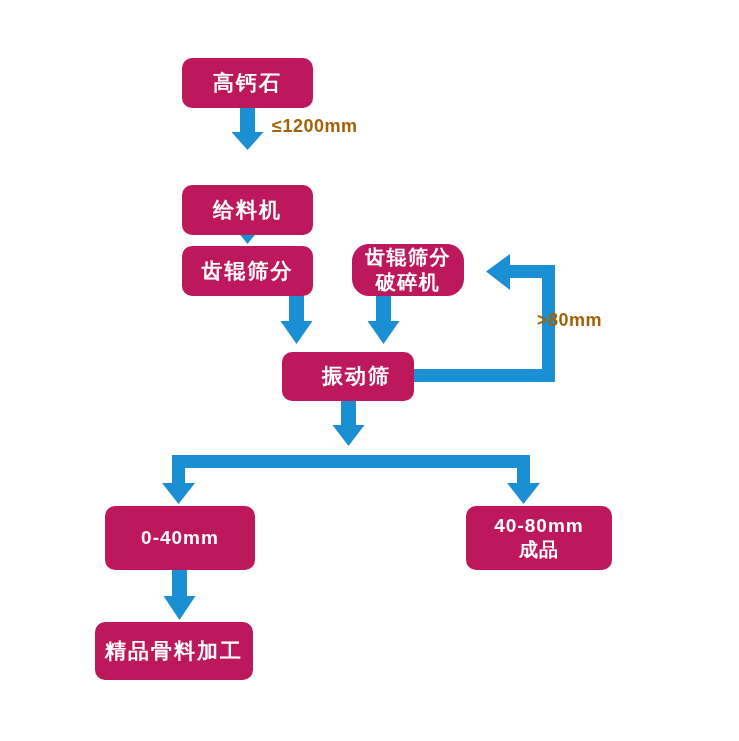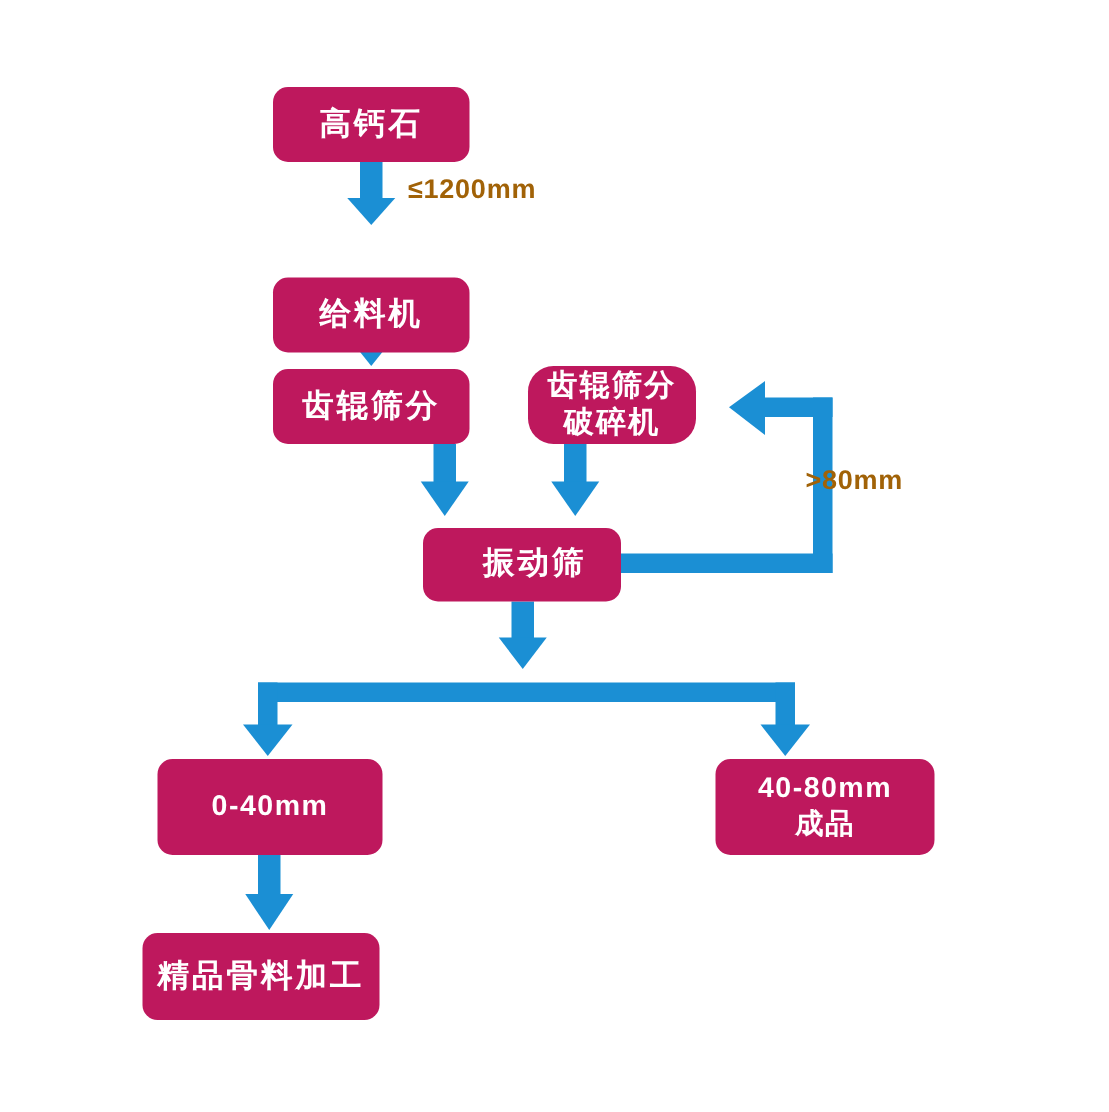--- a/index.html
+++ b/index.html
@@ -65,21 +65,21 @@
     z-index: 4;
   }
 
   
   #node-raw      { left: 182px; top: 58px;  width: 131px; height: 50px; }
   #node-feeder   { left: 182px; top: 151px; width: 131px; height: 50px; margin-top: 34px; }
   #node-jaw      { left: 182px; top: 246px; width: 131px; height: 50px; }
   #node-roller   { left: 352px; top: 244px; width: 112px; height: 52px; border-radius: 17px; }
   #node-screen   { left: 282px; top: 352px; width: 132px; height: 49px; padding-left: 17px; }
   #node-0-40     { left: 105px; top: 506px; width: 150px; height: 64px; }
-  #node-40-80    { left: 477px; top: 506px; width: 146px; height: 64px; }
+  #node-40-80    { left: 466px; top: 506px; width: 146px; height: 64px; }
   #node-final    { left: 95px;  top: 622px; width: 158px; height: 58px; }
 
   
   #label-1200 { left: 272px; top: 116px; }
   #label-80   { left: 537px; top: 310px; }
 </style>
 </head>
 <body>
 
 <div id="flow-canvas">

